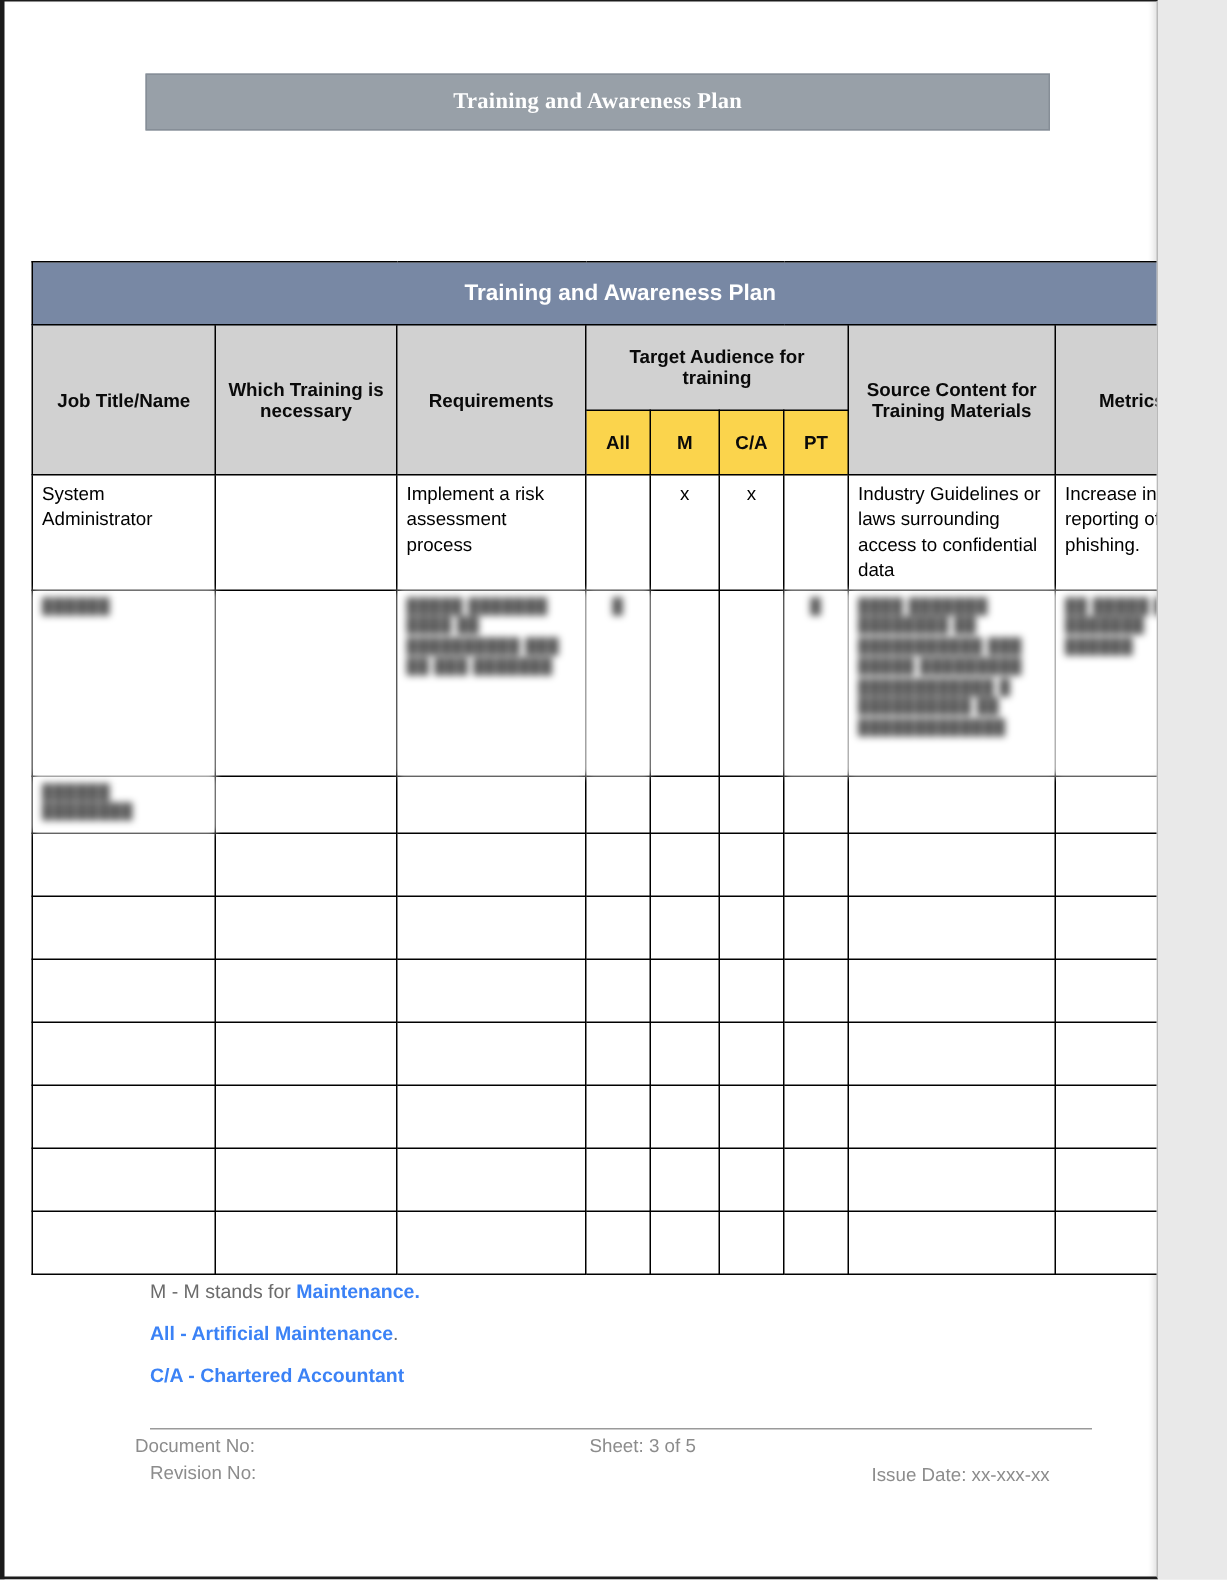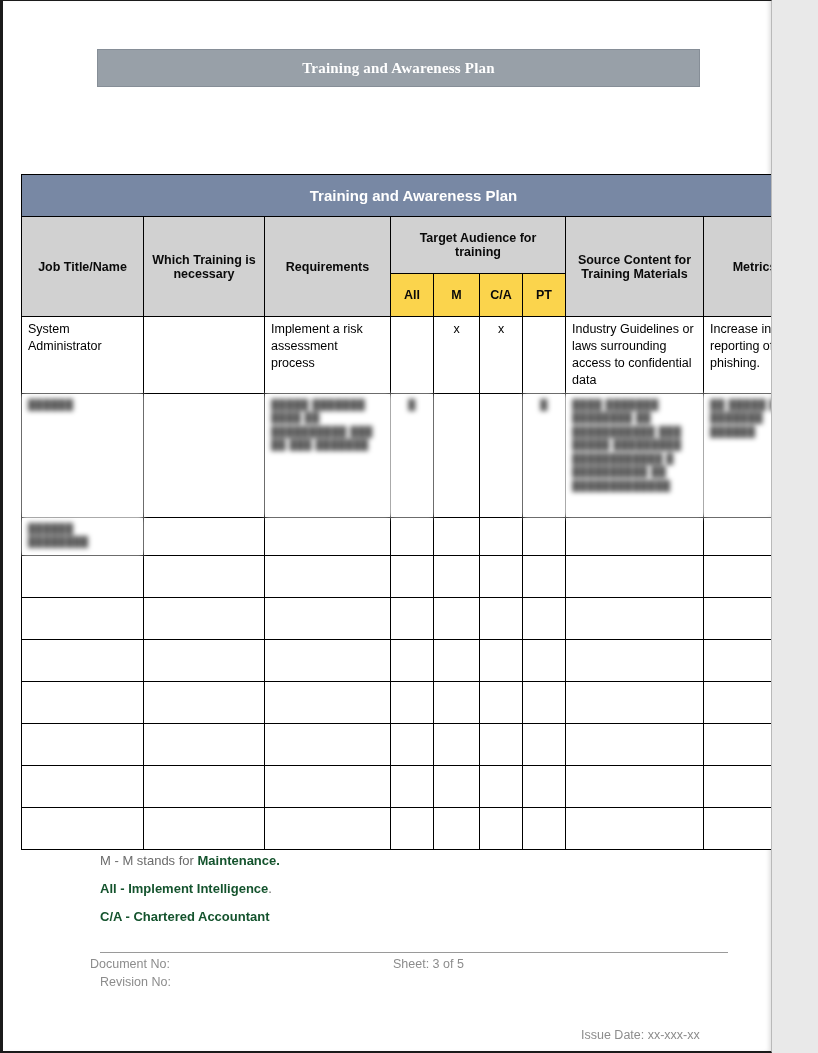--- a/index.html
+++ b/index.html
@@ -69,31 +69,31 @@
   tr.r1 { height:124px; }
   tr.r2 { height:38px; }
   tr.re { height:42px; }
   .blur { filter: blur(2.6px); color:#5a5a5a; font-size:10px; letter-spacing:0.5px; }
 
   .legend {
     position:absolute; left:97px; top:852px;
     color:#6b6b6b; font-size:13px;
   }
   .legend div { margin-bottom:13px; }
-  .legend b { color:#14532d; }
+  .legend b { color:#3b82f6; }
 
   .footer-rule {
     position:absolute; left:97px; top:951px;
     width:628px; border-top:1px solid #9a9a9a;
   }
   .footer-text { position:absolute; color:#8c8c8c; font-size:12.5px; }
   .f-doc   { left:87px;  top:956px; }
   .f-sheet { left:390px; top:956px; }
   .f-rev   { left:97px;  top:974px; }
-  .f-issue { left:578px; top:1027px; }
+  .f-issue { left:578px; top:975px; }
 </style>
 </head>
 <body>
 
 <div class="page">
 
   <div class="doc-banner">
     <span>Training and Awareness Plan</span>
   </div>
 
@@ -248,21 +248,21 @@
         <td class="ctr"></td>
         <td class="ctr"></td>
         <td></td>
         <td></td>
       </tr>
     </tbody>
   </table>
 
   <div class="legend">
     <div><span>M - M stands for </span><b>Maintenance.</b></div>
-    <div><b>All - Implement Intelligence</b><span>.</span></div>
+    <div><b>All - Artificial Maintenance</b><span>.</span></div>
     <div><b>C/A - Chartered Accountant</b></div>
   </div>
 
   <div class="footer-rule"></div>
   <div class="footer-text f-doc">Document No:</div>
   <div class="footer-text f-sheet">Sheet: 3 of 5</div>
   <div class="footer-text f-rev">Revision No:</div>
   <div class="footer-text f-issue">Issue Date: xx-xxx-xx</div>
 
 </div>

